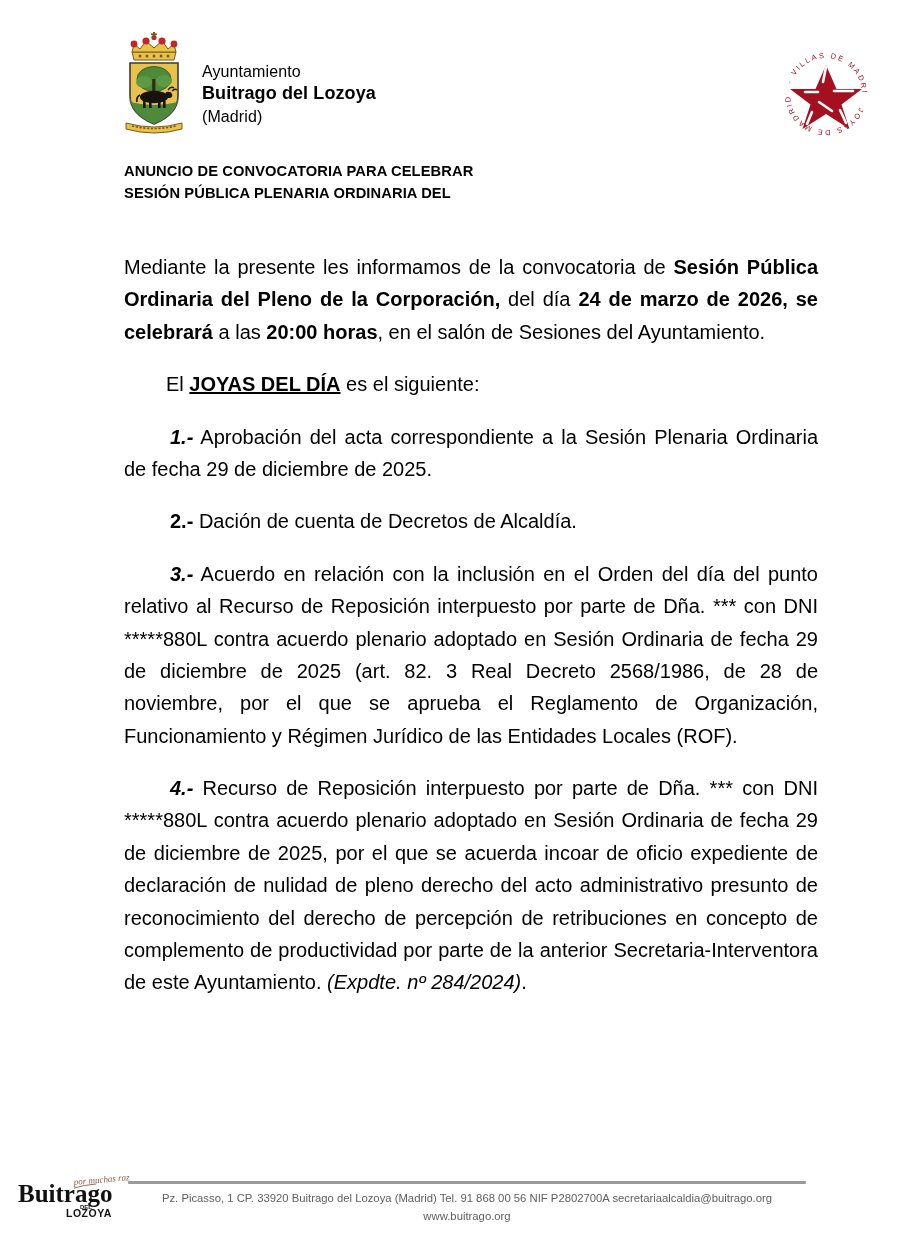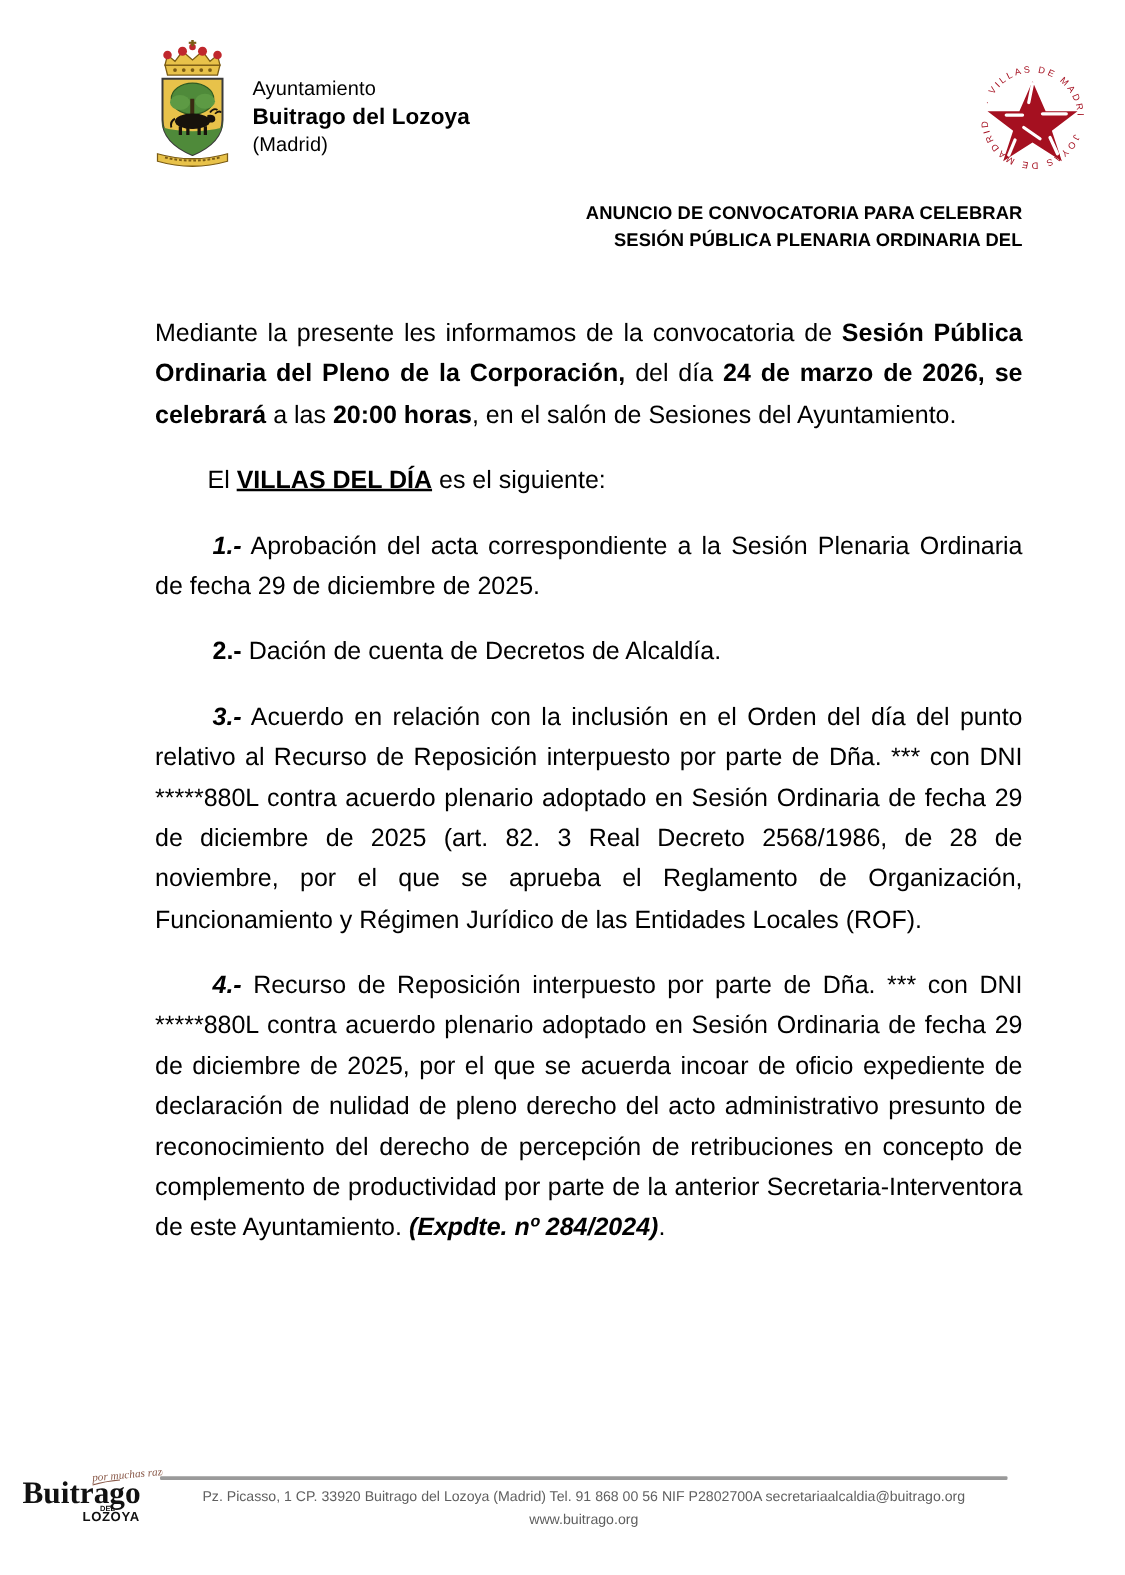--- a/index.html
+++ b/index.html
@@ -58,21 +58,21 @@
     width: 104px;
     height: 104px;
   }
 
   
   .doc-title {
     position: absolute;
     top: 160px;
     left: 124px;
     width: 694px;
-    text-align: right;
+    text-align: left;
     font-weight: bold;
     font-size: 14.7px;
     line-height: 1.52;
     letter-spacing: 0.1px;
   }
   .doc-title .tline { display: block; white-space: nowrap; }
 
   
   .doc-body {
     position: absolute;
@@ -91,21 +91,21 @@
   .para:last-child { margin-bottom: 0; }
   .para.indent { text-indent: 42px; }
   .para.indent-sm { text-indent: 46px; }
   .para b { font-weight: bold; }
   .num { font-weight: bold; font-style: italic; }
   .num-plain { font-weight: bold; }
   .underline-bold {
     font-weight: bold;
     text-decoration: underline;
   }
-  .expdte { font-weight: bold; font-style: italic; }
+  .expdte { font-weight: normal; font-style: italic; }
 
   .spacer-sm { height: 3px; }
 
   
   .page-footer {
     position: absolute;
     left: 0;
     bottom: 0;
     width: 844px;
     height: 90px;
@@ -234,21 +234,21 @@
   <span class="tline">ANUNCIO DE CONVOCATORIA PARA CELEBRAR</span>
   <span class="tline">SESIÓN PÚBLICA PLENARIA ORDINARIA DEL</span>
 </div>
 
 <div class="doc-body">
 
   <p class="para"><span>Mediante la presente les informamos de la convocatoria de </span><b>Sesión Pública Ordinaria del Pleno de la Corporación,</b><span> del día </span><b>24 de marzo de 2026, se celebrará</b><span> a las </span><b>20:00 horas</b><span>, en el salón de Sesiones del Ayuntamiento.</span></p>
 
   <div class="spacer-sm"></div>
 
-  <p class="para indent"><span>El </span><span class="underline-bold">VILLAS DEL DÍA</span><span> es el siguiente:</span></p>
+  <p class="para indent"><span>El </span><span class="underline-bold">JOYAS DEL DÍA</span><span> es el siguiente:</span></p>
 
   <div class="spacer-sm"></div>
 
   <p class="para indent-sm"><span class="num">1.-</span><span> Aprobación del acta correspondiente a la Sesión Plenaria Ordinaria de fecha 29 de diciembre de 2025.</span></p>
 
   <div class="spacer-sm"></div>
 
   <p class="para indent-sm"><span class="num-plain">2.-</span><span> Dación de cuenta de Decretos de Alcaldía.</span></p>
 
   <div class="spacer-sm"></div>

